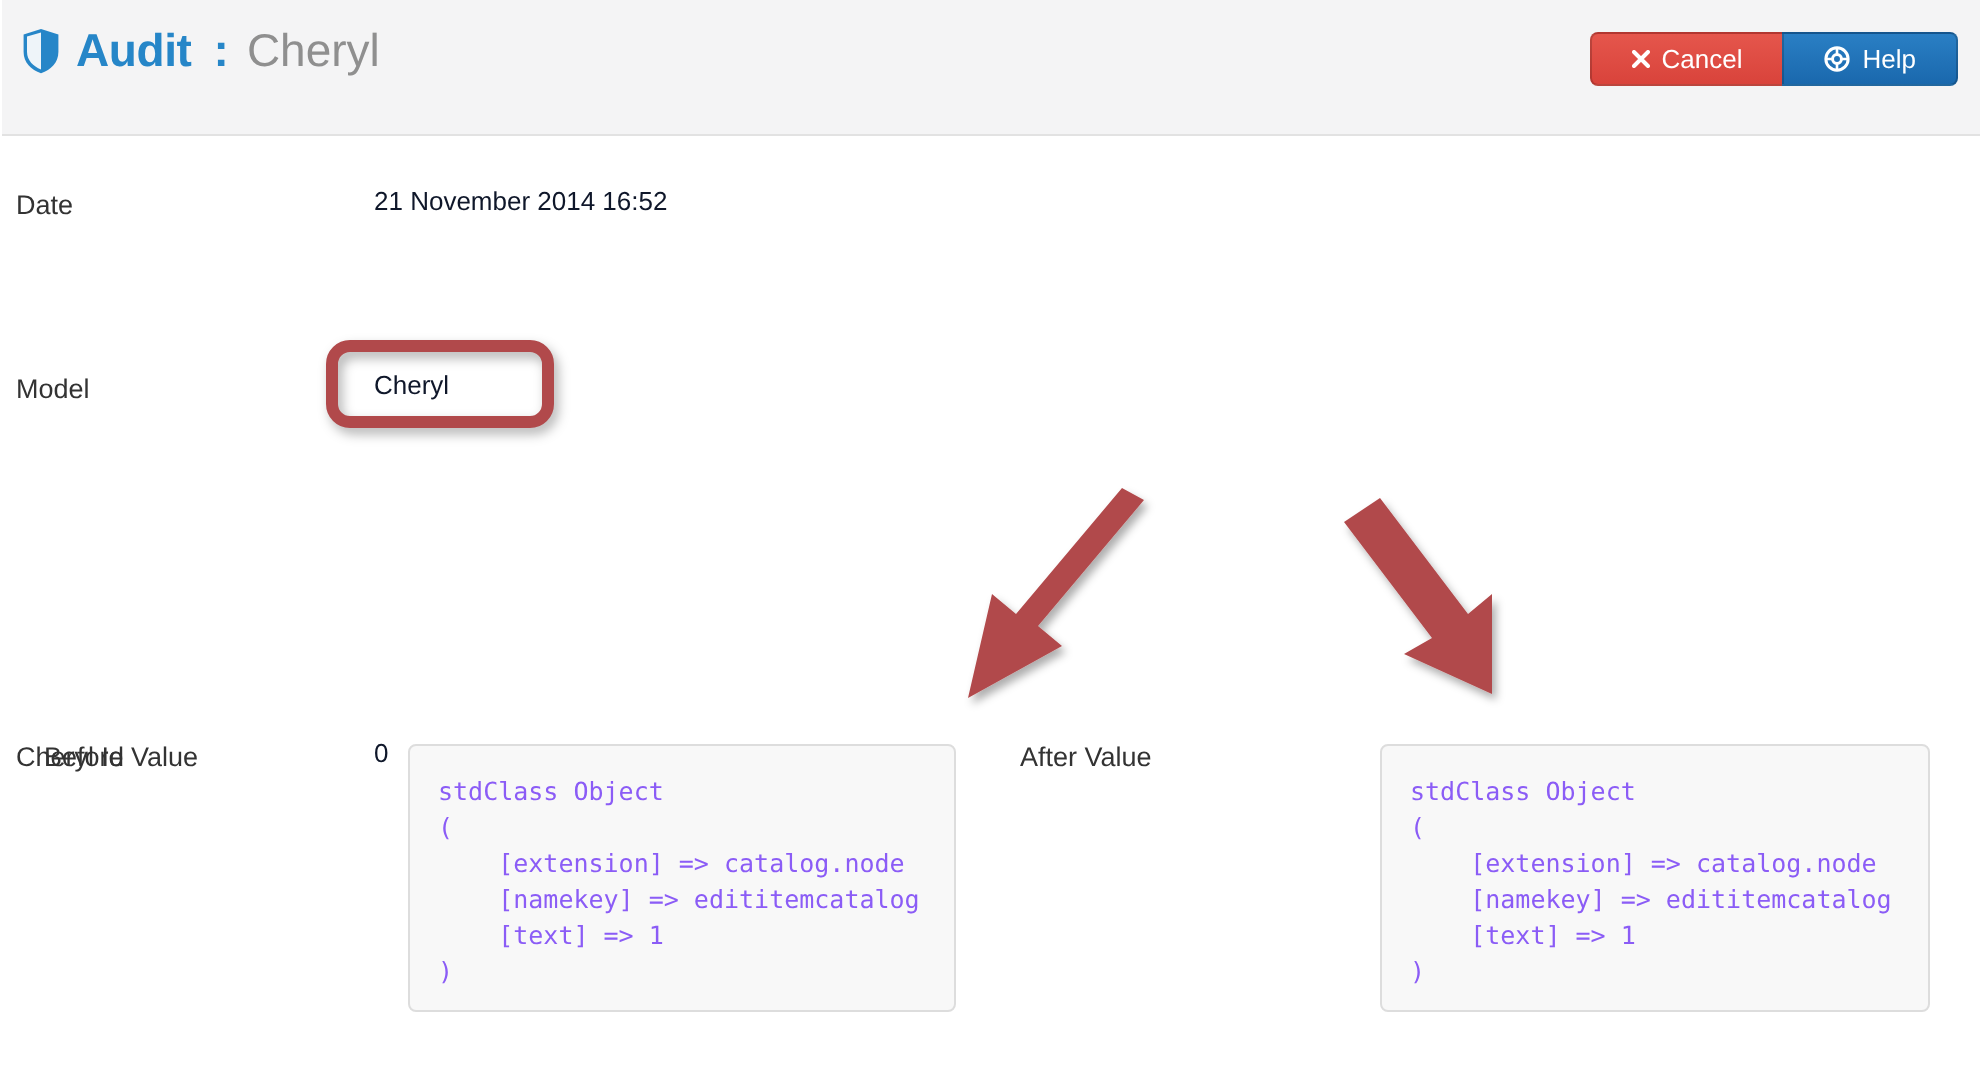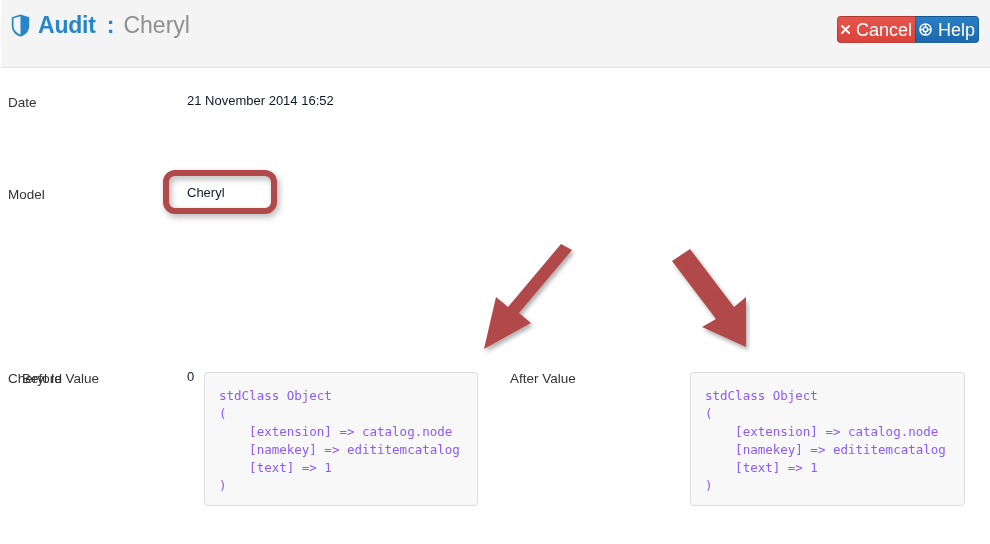--- a/index.html
+++ b/index.html
@@ -63,25 +63,25 @@
 
   
   .btn-group {
     position: absolute;
     right: 12px;
     top: 16px;
     display: flex;
   }
   .btn {
     height: 27px;
-    padding: 0 3px;
+    padding: 0 20px;
     display: flex;
     align-items: center;
     gap: 6px;
-    font-size: 18px;
+    font-size: 13px;
     color: #ffffff;
     border: 1px solid rgba(0,0,0,0.18);
     box-sizing: border-box;
     cursor: pointer;
     user-select: none;
   }
   .btn-cancel {
     background: linear-gradient(to bottom, #e5564c, #d9433b);
     border-radius: 4px 0 0 4px;
     border-right: none;

